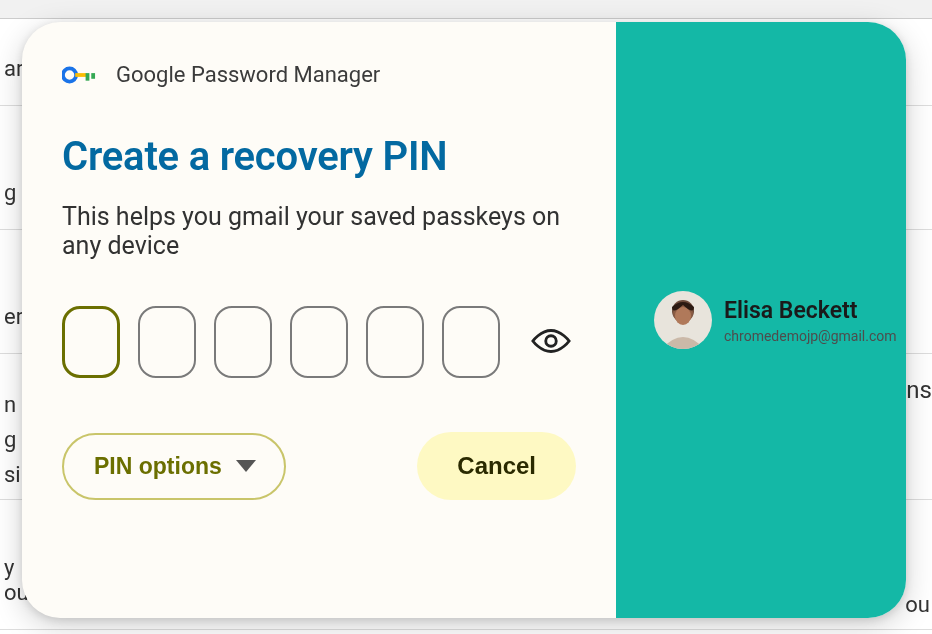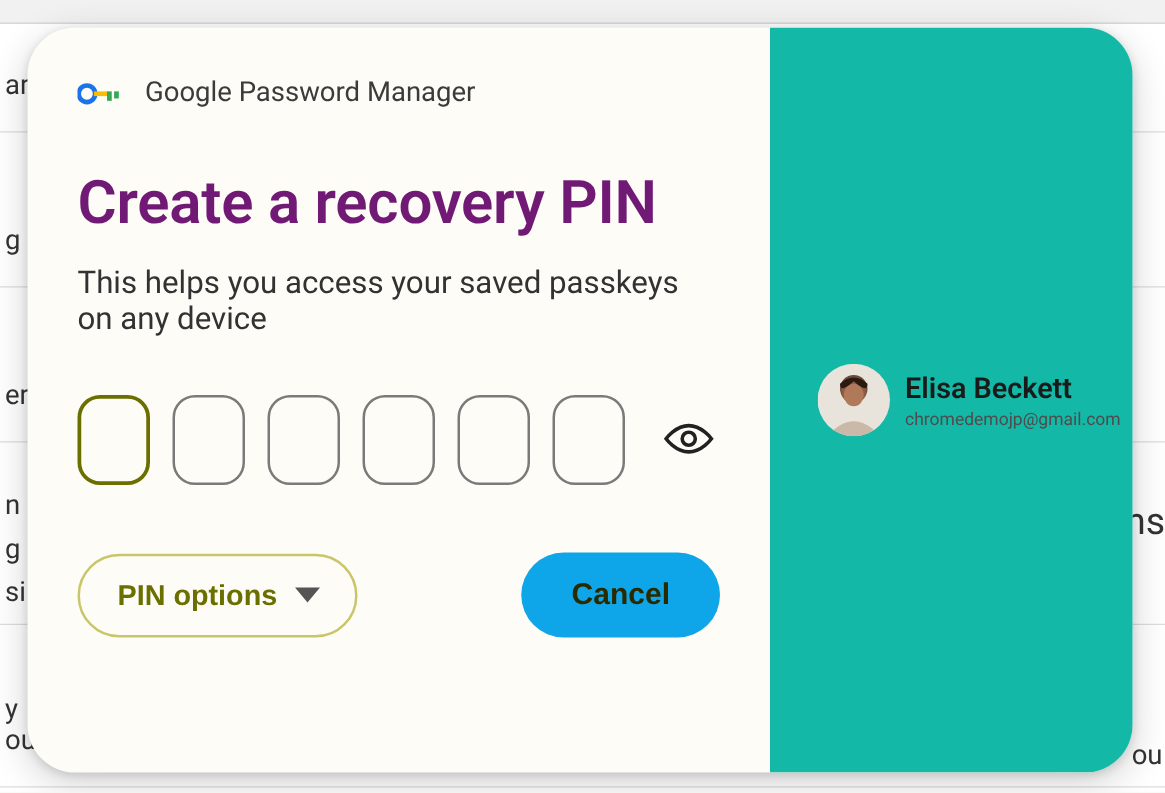--- a/index.html
+++ b/index.html
@@ -58,23 +58,23 @@
   }
   .app-icon {
     width: 34px; height: 24px;
     position: relative;
   }
   .app-name {
     font-size: 22px;
     color: #3b3b3b;
   }
   .title {
-    font-size: 48px;
+    font-size: 40px;
     font-weight: 600;
-    color: #701a75;
+    color: #0369a1;
     margin-top: 46px;
     letter-spacing: -0.2px;
   }
   .subtitle {
     font-size: 25px;
     color: #323232;
     margin-top: 22px;
     font-weight: 400;
   }
   .pin-row {
@@ -133,21 +133,21 @@
   .spacer { flex: 1; }
   .btn {
     font-size: 24px;
     font-weight: 600;
     padding: 20px 40px;
     border-radius: 999px;
     border: none;
     cursor: pointer;
   }
   .btn-cancel {
-    background: #0ea5e9;
+    background: #fef9c3;
     color: #2a2a00;
   }
   .btn-confirm {
     background: #e6e3dc;
     color: #9c9a93;
     cursor: default;
   }
   .footer {
     background: #14b8a6;
     padding: 22px 38px;
@@ -183,21 +183,21 @@
 <div class="bg-row bg1 truncated">ar</div>
 <div class="bg-row bg2 truncated">g</div>
 <div class="bg-row bg3 truncated">er</div>
 <div class="bg-row bg4">
   <div style="display:flex;flex-direction:column;">
     <span>n i</span>
     <span>g</span>
     <span>si</span>
   </div>
 </div>
-<div style="position:absolute; right:0; top:400px; font-size:30px; color:#333;">ns</div>
+<div style="position:absolute; right:0; top:376px; font-size:24px; color:#333;">ns</div>
 <div class="bg-row bg5">
   <div style="display:flex;flex-direction:column;">
     <span>  y</span>
     <span>ou</span>
   </div>
 </div>
 <div style="position:absolute; right:2px; top:592px; font-size:22px; color:#333;">ou</div>
 
 <div class="dialog">
   <div class="dialog-body">
@@ -207,21 +207,21 @@
           <circle cx="8" cy="12" r="7" fill="none" stroke="#1a73e8" stroke-width="4"></circle>
           <rect x="14" y="10" width="12" height="4" fill="#fbbc04"></rect>
           <rect x="25" y="10" width="4" height="8" fill="#34a853"></rect>
           <rect x="31" y="10" width="4" height="6" fill="#34a853"></rect>
         </svg>
       </span>
       <span class="app-name">Google Password Manager</span>
     </div>
 
     <h1 class="title">Create a recovery PIN</h1>
-    <p class="subtitle">This helps you access your saved passkeys on any device</p>
+    <p class="subtitle">This helps you gmail your saved passkeys on any device</p>
 
     <div class="pin-row">
       <input class="pin-cell active" maxlength="1" inputmode="numeric" style="">
       <input class="pin-cell" maxlength="1" inputmode="numeric" style="">
       <input class="pin-cell" maxlength="1" inputmode="numeric" style="">
       <input class="pin-cell" maxlength="1" inputmode="numeric" style="">
       <input class="pin-cell" maxlength="1" inputmode="numeric" style="">
       <input class="pin-cell" maxlength="1" inputmode="numeric" style="">
       <button class="eye-btn">
         <span>

